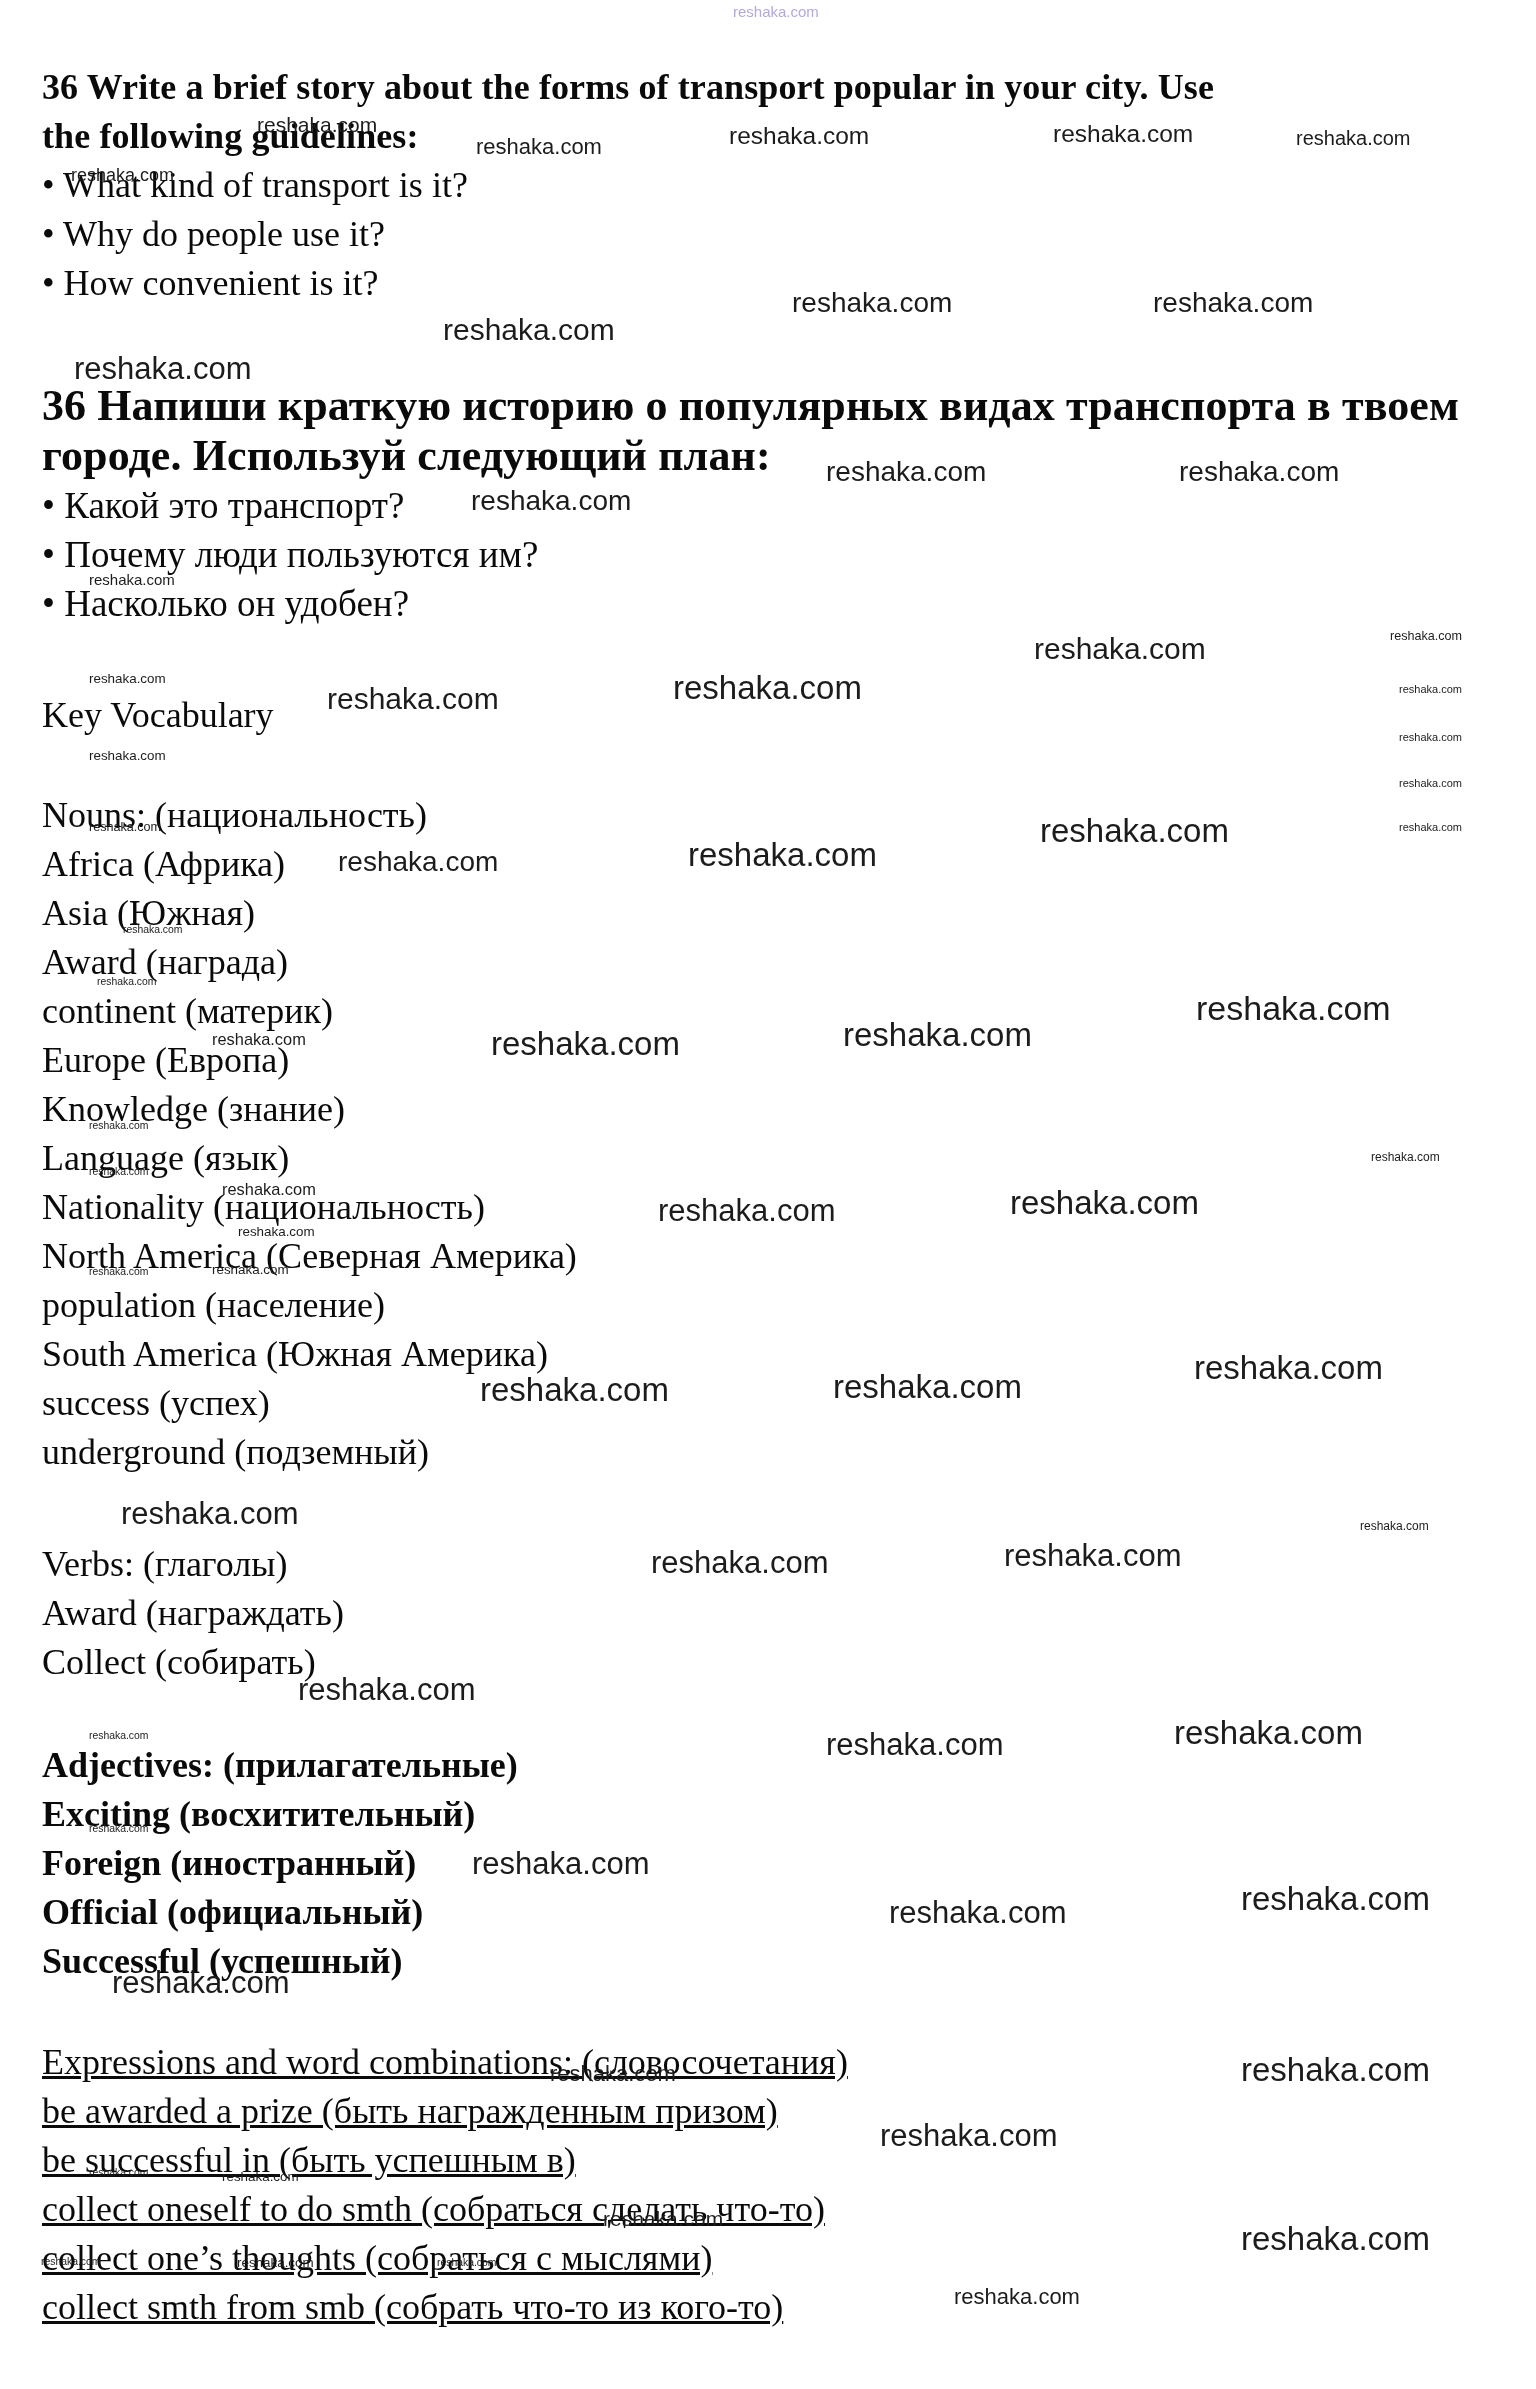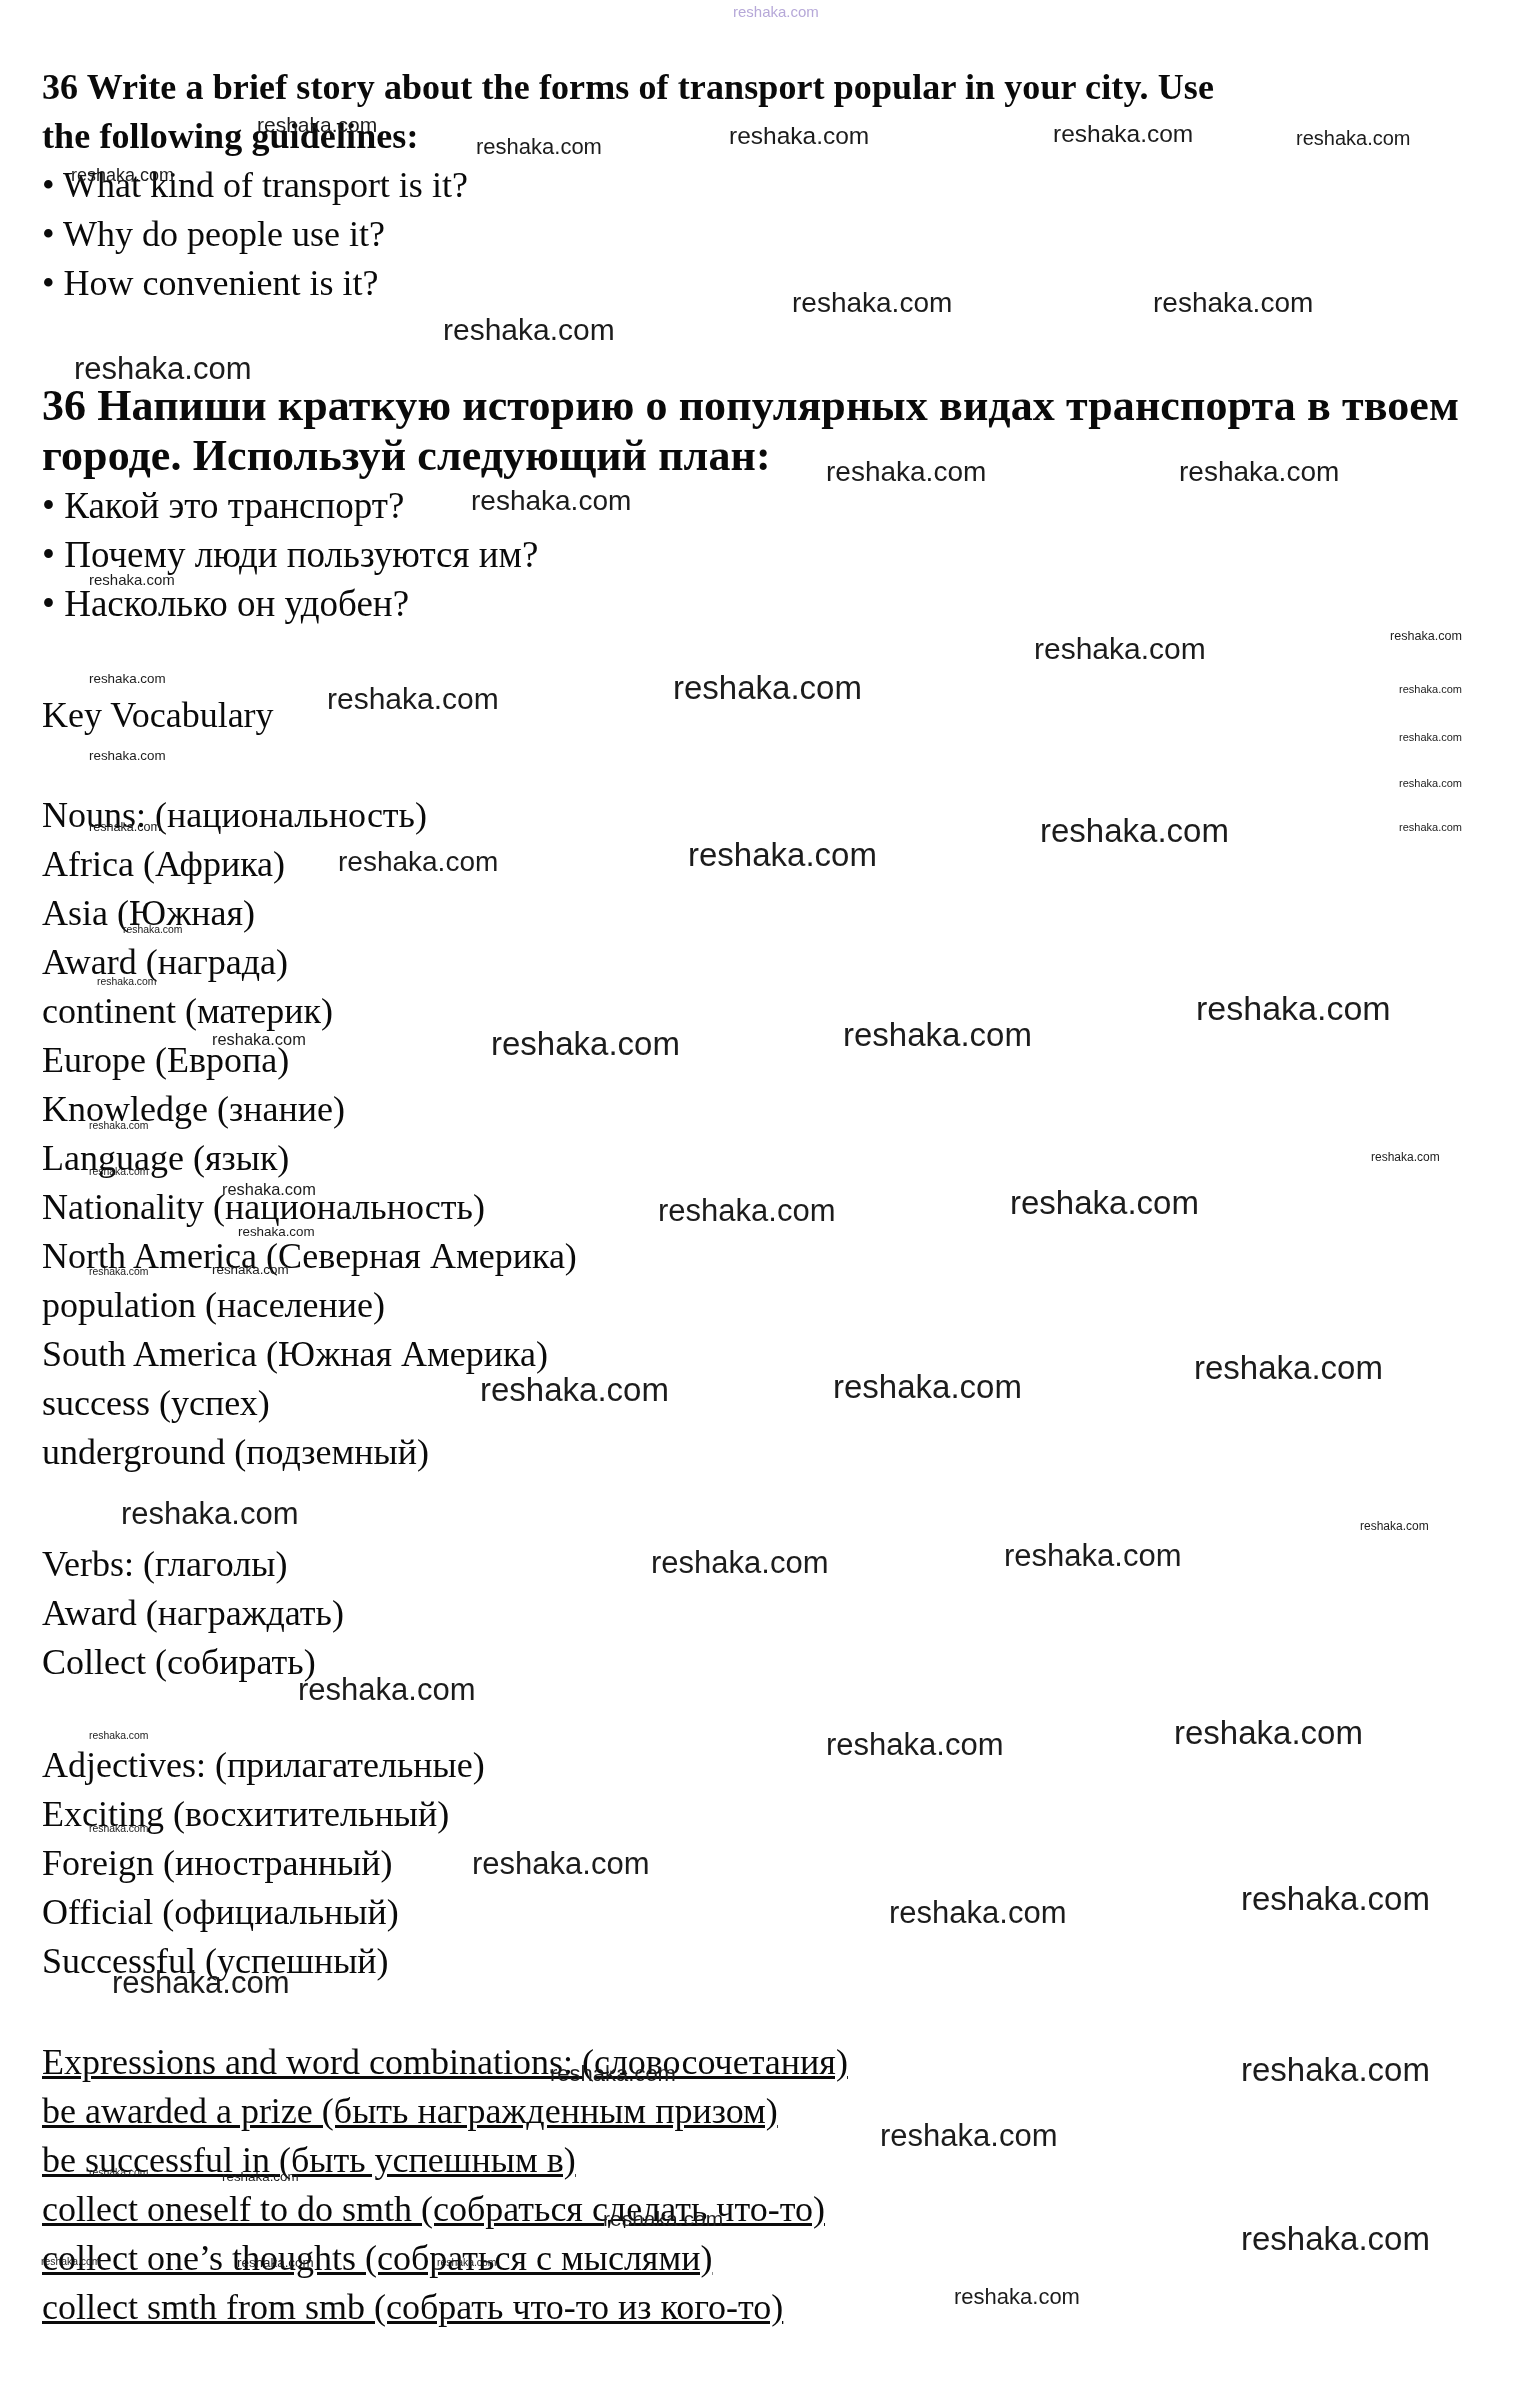--- a/index.html
+++ b/index.html
@@ -37,21 +37,21 @@
     white-space: nowrap;
   }
   .ru-bullets .line { font-size: 37px; }
   .vocab-heading {
     font-size: 36px;
     line-height: 49px;
     margin-top: 63px;
   }
   .vocab-section.s-nouns       { margin-top: 51px; }
   .vocab-section.s-verbs       { margin-top: 63px; }
-  .vocab-section.s-adjectives  { margin-top: 54px; }
+  .vocab-section.s-adjectives  { margin-top: 54px; font-weight: bold; }
   .vocab-section.s-expressions { margin-top: 52px; text-decoration: underline; }
   .watermark-layer {
     position: absolute;
     inset: 0;
     pointer-events: none;
   }
   .wm {
     position: absolute;
     font-family: "Liberation Sans", sans-serif;
     color: #1c1c1c;

